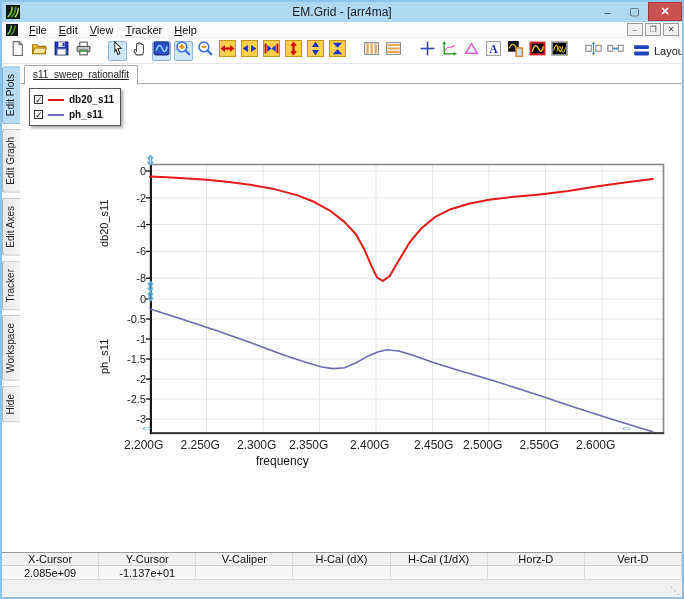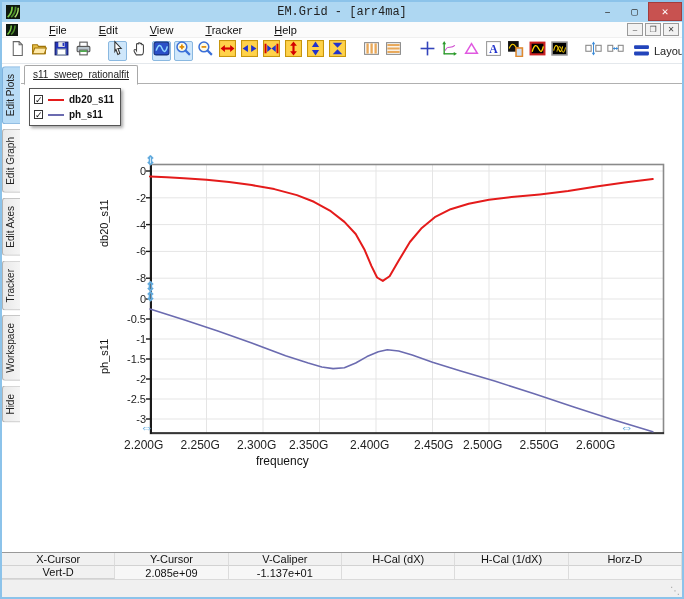--- a/index.html
+++ b/index.html
@@ -1,28 +1,28 @@
 <!DOCTYPE html>
 <html><head>
 <meta charset="utf-8">
 <style>
   html,body{margin:0;padding:0;background:#e8e8e8;font-family:"Liberation Sans",sans-serif;}
   *{box-sizing:border-box;}
   .window{position:relative;width:684px;height:599px;background:#fff;border:2px solid #8cc3ea;display:flex;flex-direction:column;overflow:hidden;}
   
-  .titlebar{height:20px;background:#aed7f2;display:flex;align-items:center;position:relative;flex:0 0 auto;font-family:Liberation Mono, monospace;}
+  .titlebar{height:20px;background:#aed7f2;display:flex;align-items:center;position:relative;flex:0 0 auto;}
   .titlebar .app-icon{margin-left:4px;width:14px;height:14px;}
   .title-text{position:absolute;left:0;right:0;text-align:center;font-size:12px;color:#222;}
   .caption-buttons{position:absolute;right:0;top:0;display:flex;height:19px;}
   .cap-btn{width:27px;height:19px;display:flex;align-items:center;justify-content:center;font-size:11px;color:#333;cursor:default;}
   .cap-btn.close{width:34px;background:#c85250;color:#fff;border:1px solid #a33c3c;font-weight:bold;}
   
   .menubar{height:16px;background:#fbfbfb;display:flex;align-items:center;font-size:11px;position:relative;border-bottom:1px solid #f0f0f0;flex:0 0 auto;}
   .menubar .app-icon{width:12px;height:12px;margin:0 5px 0 4px;}
-  .menu-item{display:inline-block;padding:0 6px;color:#111;margin-left:20px;}
+  .menu-item{display:inline-block;padding:0 6px;color:#111;}
   .menu-item::first-letter{text-decoration:underline;}
   .mdi-buttons{position:absolute;right:3px;top:1px;display:flex;gap:2px;}
   .mdi-btn{width:16px;height:13px;border:1px solid #9a9a9a;background:#f2f2f2;font-size:8px;line-height:11px;text-align:center;color:#444;}
   
   .toolbar{height:26px;background:#fff;border-bottom:1px solid #e4e8ec;display:flex;align-items:center;padding:0 6px;gap:3px;flex:0 0 auto;}
   .tool{width:20px;height:20px;display:flex;align-items:center;justify-content:center;border:1px solid transparent;border-radius:2px;}
   .tool.gap{margin-left:12px;}
   .tool.active{background:#cfe7fb;border-color:#8ab8e0;}
   .layout-btn{margin-left:auto;display:flex;align-items:center;gap:4px;height:20px;border:1px solid transparent;background:transparent;font-size:11px;color:#222;padding:0 4px;font-family:"Liberation Sans",sans-serif;}
   
@@ -43,21 +43,21 @@
   .plot-wrap{position:absolute;left:129px;top:100px;width:514px;height:270px;}
   .plot-wrap svg{position:absolute;left:-6px;top:-2px;overflow:visible;}
   .ytick{position:absolute;left:-32px;width:28px;text-align:right;font-size:11px;color:#222;}
   .xtick{position:absolute;top:274px;width:52px;font-size:12px;color:#222;}
   .xaxis-label{position:absolute;left:106px;top:290px;width:240px;font-size:12px;color:#111;}
   .yaxis-label{position:absolute;left:-52px;width:16px;height:110px;writing-mode:vertical-rl;transform:rotate(180deg);text-align:center;font-size:11px;color:#111;}
   .yaxis-label.db20{top:4px;}
   .yaxis-label.ph{top:137px;}
   .axis-handle{position:absolute;color:#5fa8dc;font-size:13px;font-weight:bold;line-height:13px;text-shadow:0 0 1px #cfe8f8;}
   
-  .status-table{flex:0 0 auto;height:27px;border-top:1px solid #999;display:grid;grid-template-columns:repeat(6,1fr);grid-template-rows:13px 13px;background:#0369a1;font-size:11px;margin-top:21px;}
+  .status-table{flex:0 0 auto;height:27px;border-top:1px solid #999;display:grid;grid-template-columns:repeat(7,1fr);grid-template-rows:13px 13px;background:#0369a1;font-size:11px;margin-top:21px;}
   .st-cell{display:flex;align-items:center;justify-content:center;border-right:1px solid #dcdcdc;color:#111;overflow:hidden;white-space:nowrap;}
   .st-cell.header{border-bottom:1px solid #d2d2d2;background:#f1f1f1;}
   .st-cell.value{background:#f7f7f7;}
   .bottom-strip{flex:0 0 auto;height:18px;background:#f0f0f0;border-top:1px solid #dadada;position:relative;}
   .grip{position:absolute;right:2px;bottom:1px;font-size:10px;color:#aaa;}
 </style>
 </head>
 <body>
 
 <div class="window">

